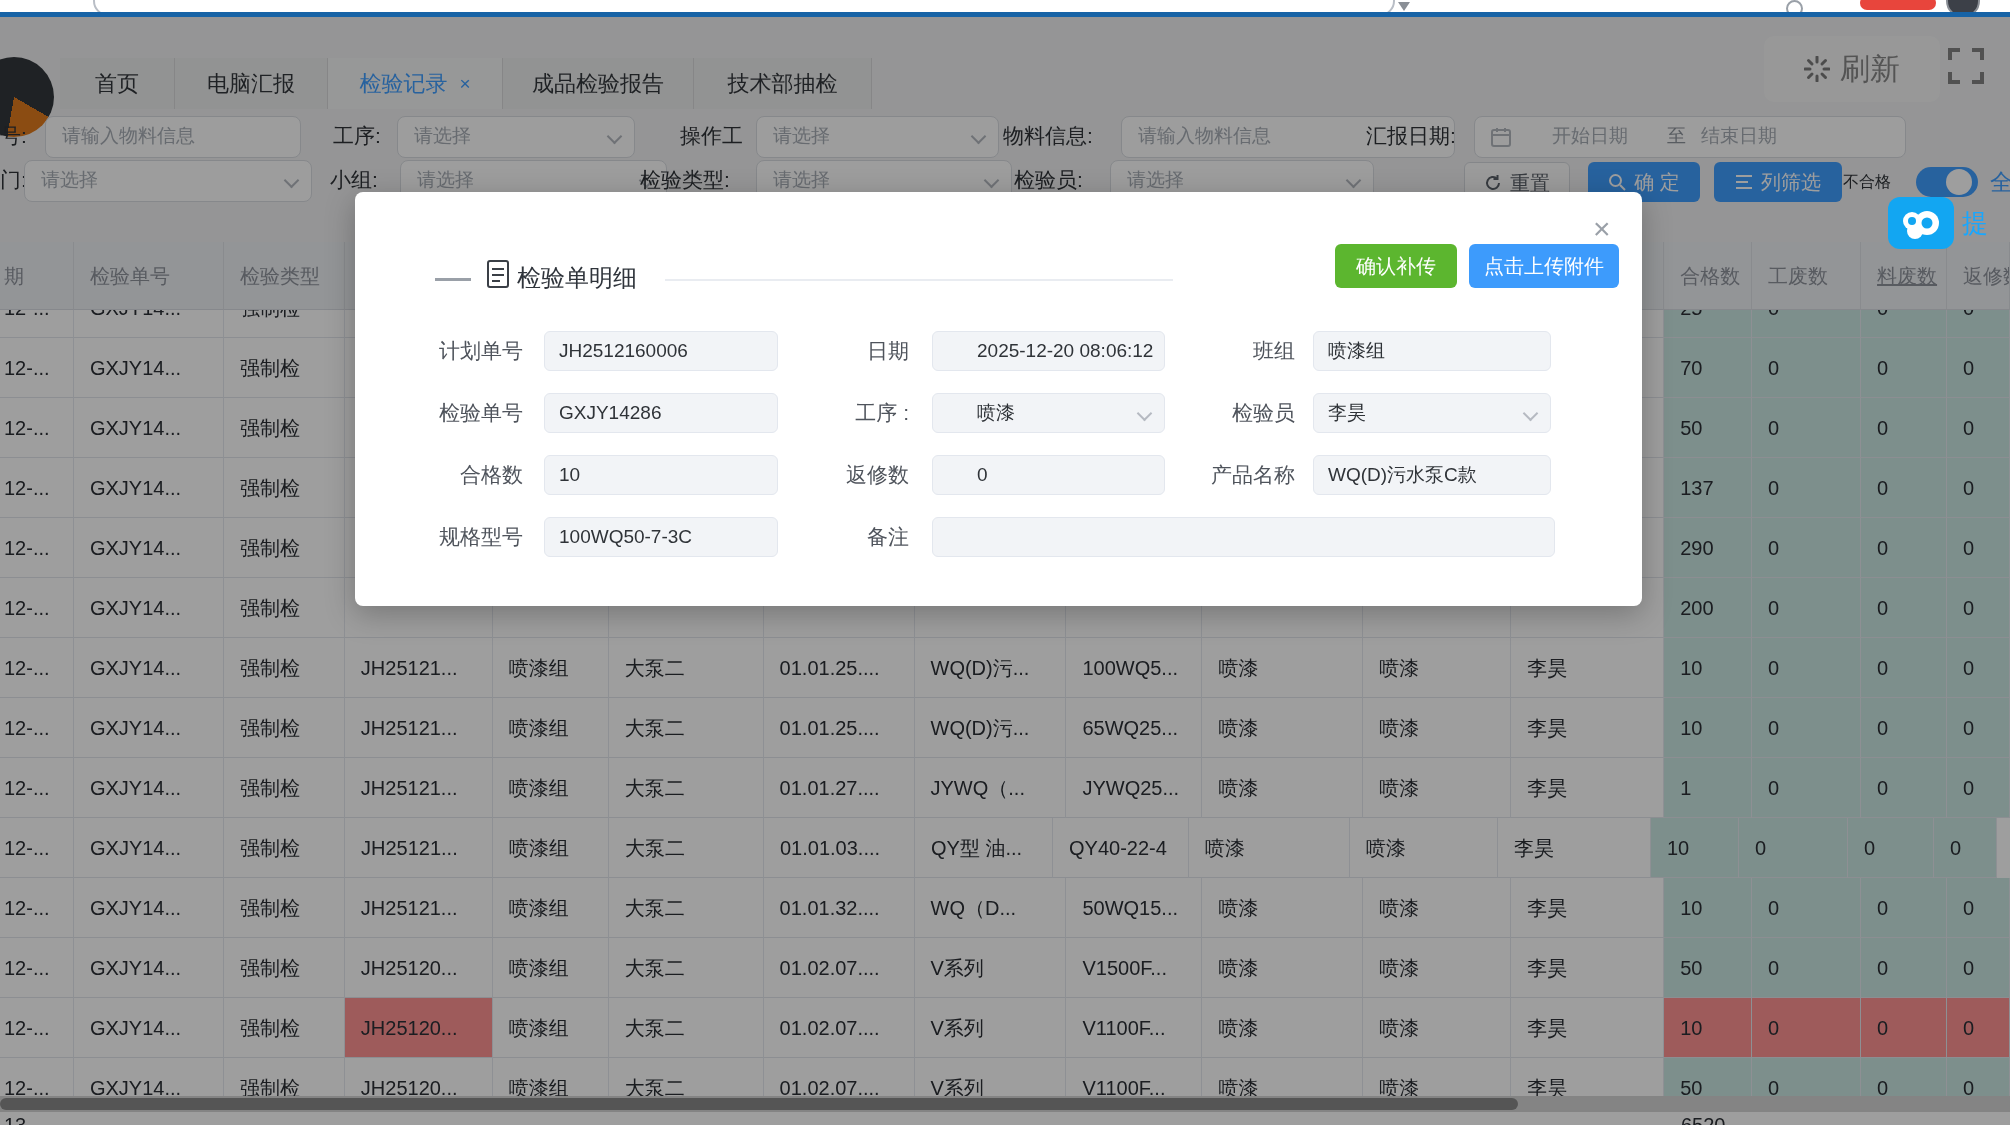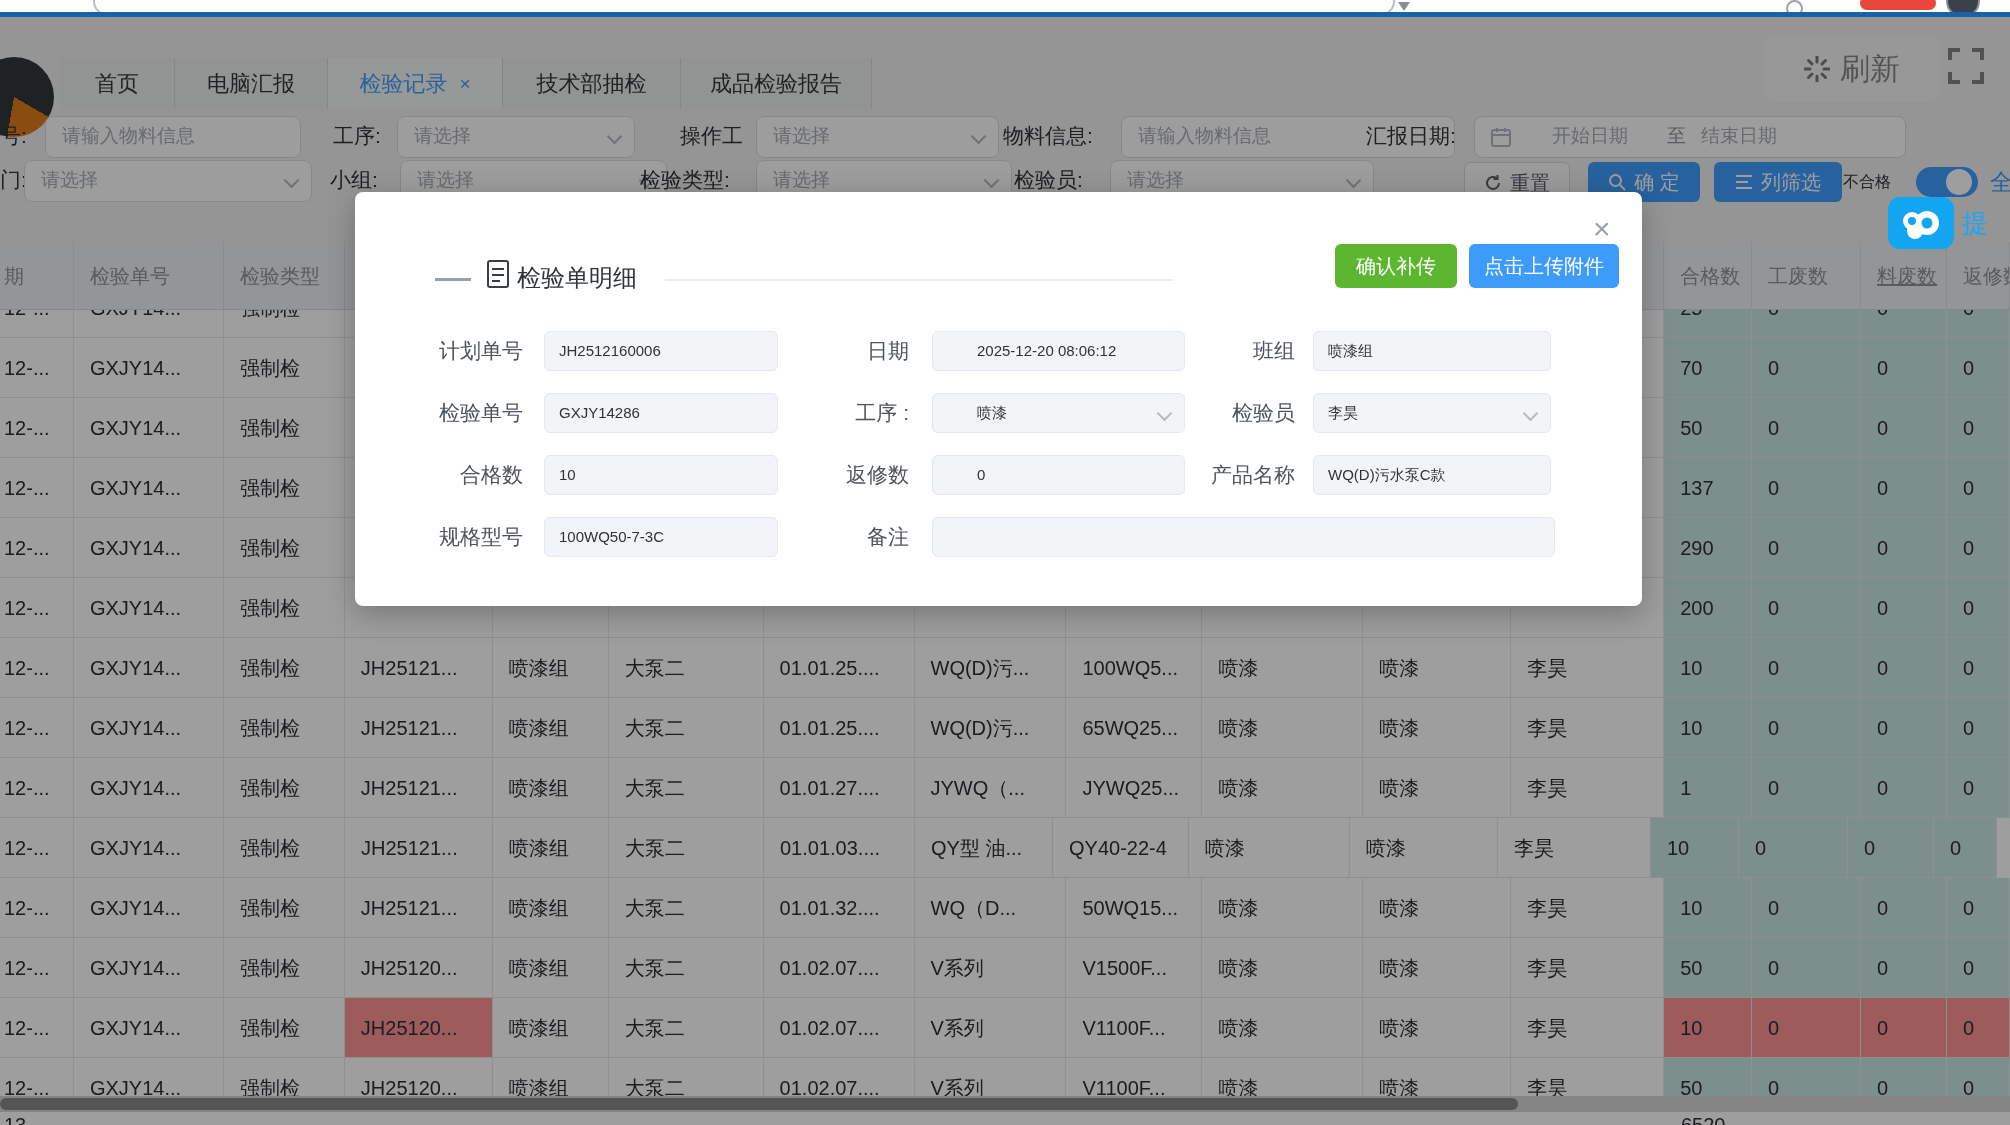--- a/index.html
+++ b/index.html
@@ -65,25 +65,25 @@
   .btn-green{position:absolute;left:980px;top:52px;width:122px;height:44px;border-radius:6px;background:#5cb62f;
              color:#fff;font-size:20px;display:flex;align-items:center;justify-content:center;}
   .btn-upload{position:absolute;left:1114px;top:52px;width:150px;height:44px;border-radius:6px;background:#3d9bfc;
              color:#fff;font-size:20px;display:flex;align-items:center;justify-content:center;}
   .m-dash{position:absolute;left:80px;top:86px;width:36px;height:3px;background:#9aa0a8;}
   .m-title{position:absolute;left:162px;top:70px;font-size:24px;color:#2f343b;}
   .m-divider{position:absolute;left:310px;top:87px;width:508px;height:2px;background:#e9ecf1;}
   .doc-icon{position:absolute;left:132px;top:68px;}
   .mlabel{position:absolute;width:150px;text-align:right;font-size:21px;color:#4f545c;line-height:40px;white-space:nowrap;}
   .minput{position:absolute;height:40px;background:#f2f4f7;border:1px solid #e3e7ee;border-radius:6px;
-          line-height:38px;font-size:15px;color:#2f3338;padding:0 14px;box-sizing:border-box;white-space:nowrap;overflow:hidden;}
+          line-height:38px;font-size:19px;color:#2f3338;padding:0 14px;box-sizing:border-box;white-space:nowrap;overflow:hidden;}
   .minput .chev{position:absolute;right:14px;top:14px;width:9px;height:9px;border-right:2px solid #b6bac2;border-bottom:2px solid #b6bac2;transform:rotate(45deg);}
   .r1{top:139px;} .r2{top:201px;} .r3{top:263px;} .r4{top:325px;}
   .lc1{left:18px;} .lc2{left:404px;} .lc3{left:790px;}
-  .ic1{left:189px;width:234px;} .ic2{left:577px;width:253px;padding-left:44px;} .ic3{left:958px;width:238px;}
+  .ic1{left:189px;width:234px;} .ic2{left:577px;width:233px;padding-left:44px;} .ic3{left:958px;width:238px;}
   .note{left:577px;width:623px;}
 </style>
 </head>
 <body>
 
 <div class="chrome">
   <div class="addr"></div>
   <div class="dl-icon"></div>
   <div class="ext-icon"></div>
   <div class="rec-pill"></div>
@@ -100,25 +100,25 @@
     <div class="tab" style="width:114px">
         <span>首页</span>
       </div>
     <div class="tab" style="width:152px">
         <span>电脑汇报</span>
       </div>
     <div class="tab active" style="width:174px">
       <span>检验记录</span>
       <span class="x">×</span>
     </div>
+    <div class="tab" style="width:190px">
+        <span>成品检验报告</span>
+      </div>
     <div class="tab" style="width:177px">
         <span>技术部抽检</span>
-      </div>
-    <div class="tab" style="width:190px">
-        <span>成品检验报告</span>
       </div>
   </div>
 
   <div class="refresh-box">
     <svg width="26" height="26" viewBox="0 0 26 26">
       <g stroke="#7b7b7b" stroke-width="3" stroke-linecap="round">
         <line x1="13" y1="1" x2="13" y2="6"></line>
           <line x1="13" y1="20" x2="13" y2="25"></line>
         <line x1="1" y1="13" x2="6" y2="13"></line>
           <line x1="20" y1="13" x2="25" y2="13"></line>

